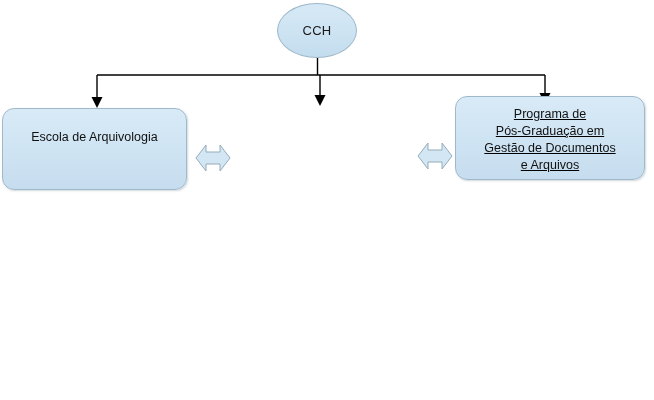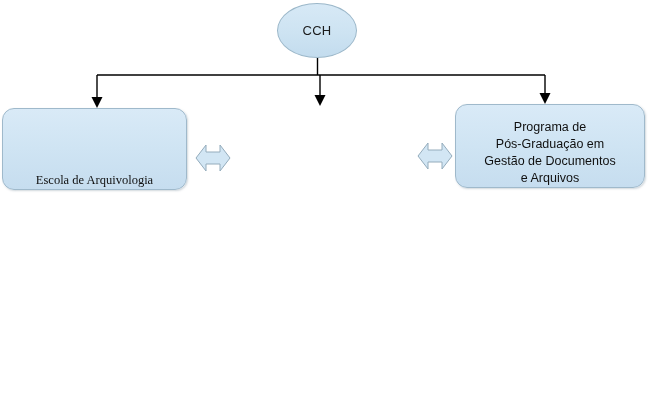--- a/index.html
+++ b/index.html
@@ -66,41 +66,41 @@
     white-space: pre-line;
     padding: 0 6px;
   }
 
   
   #box-escola {
     left: 2px;
     top: 108px;
     width: 185px;
     height: 82px;
-    align-items: flex-end;
-    font-family: Liberation Serif, serif;
+    align-items: flex-start;
   }
   #box-escola .box-text { padding-top: 20px; }
 
   
   #box-departamento {
     left: 231px;
     top: 106px;
     width: 180px;
     height: 82px;
     align-items: center;
   }
 
   
   #box-programa {
     left: 455px;
-    top: 104px;
+    top: 96px;
     width: 190px;
     height: 84px;
-    align-items: flex-end;
+    align-items: flex-start;
+    text-decoration: underline;
   }
   #box-programa .box-text { padding-top: 9px; }
 
   
   .bi-arrow {
     position: absolute;
     width: 36px;
     height: 34px;
   }
 </style>

